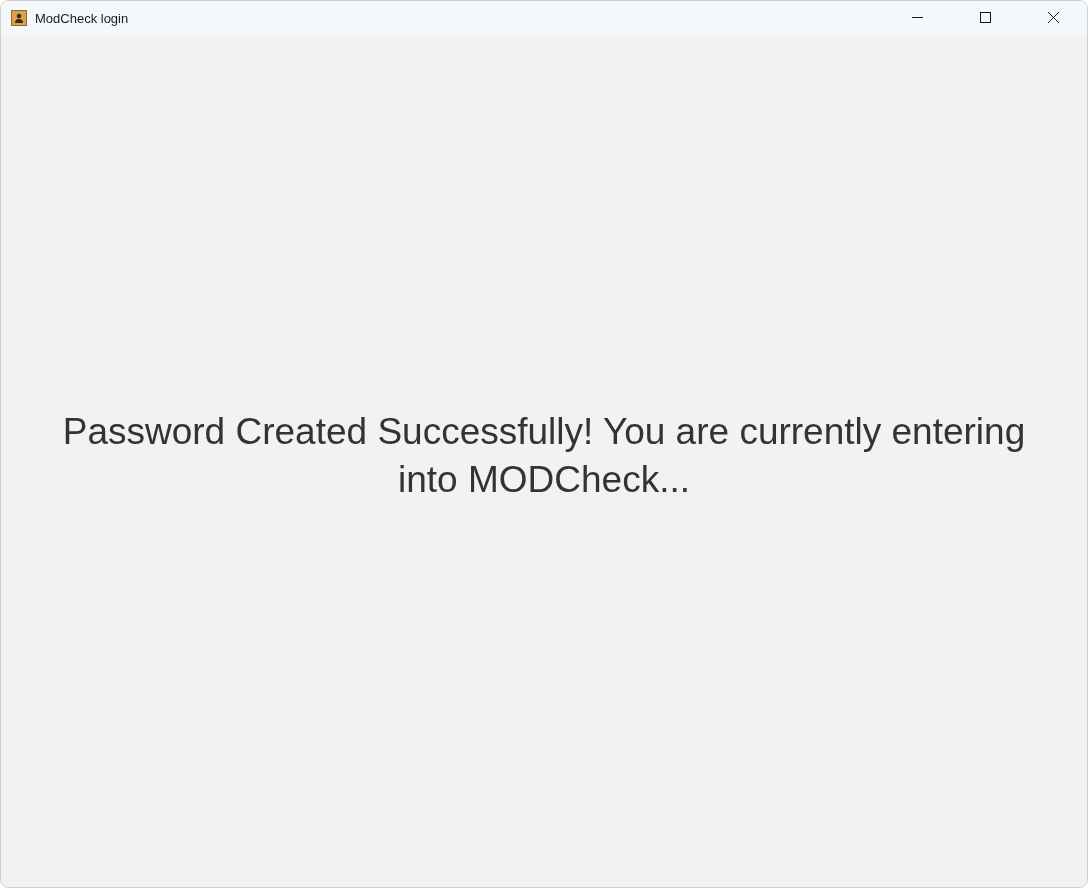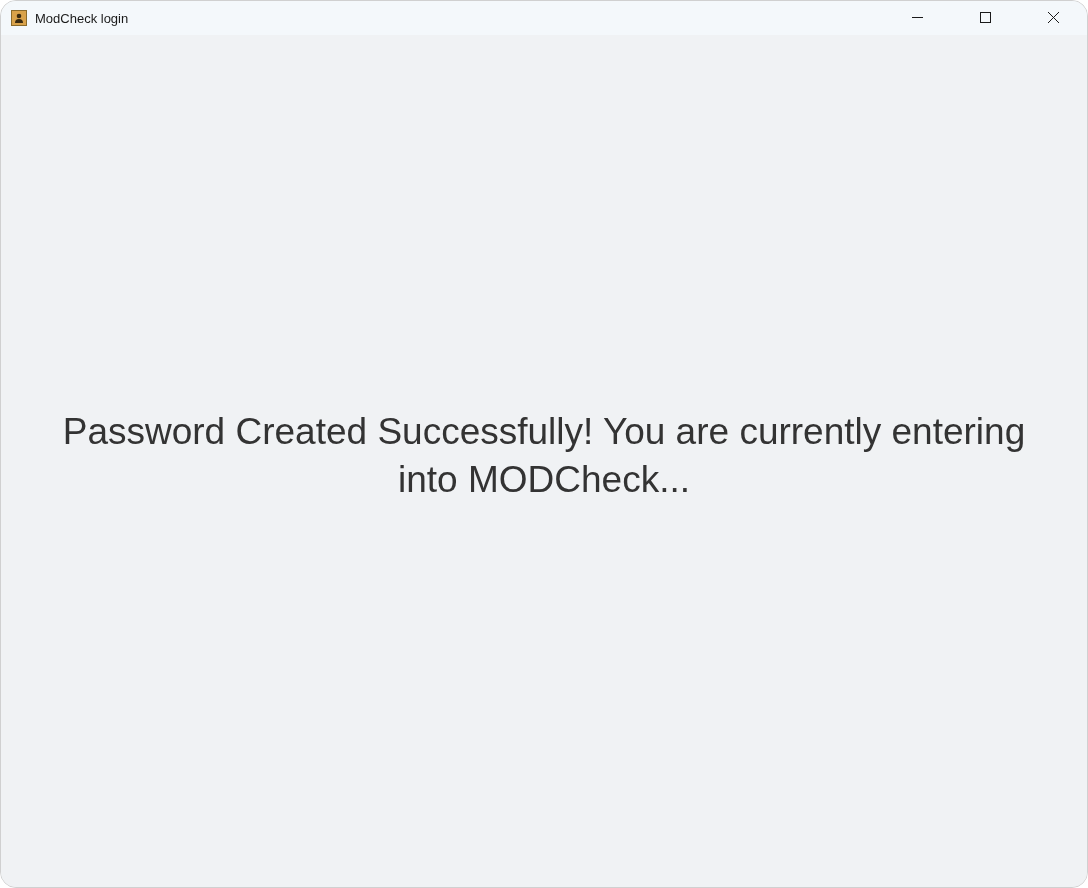--- a/index.html
+++ b/index.html
@@ -13,21 +13,21 @@
       font-family: "Segoe UI", Tahoma, sans-serif;
       background: #ffffff;
       overflow: hidden;
     }
     .window {
       width: 100%;
       height: 100%;
       display: flex;
       flex-direction: column;
       border: 1px solid #d0d0d0;
-      border-radius: 16px;
+      border-radius: 8px;
       overflow: hidden;
       background: #f0f2f4;
     }
     .titlebar {
       height: 34px;
       background: #f4f8fb;
       display: flex;
       align-items: center;
       padding-left: 10px;
       position: relative;

